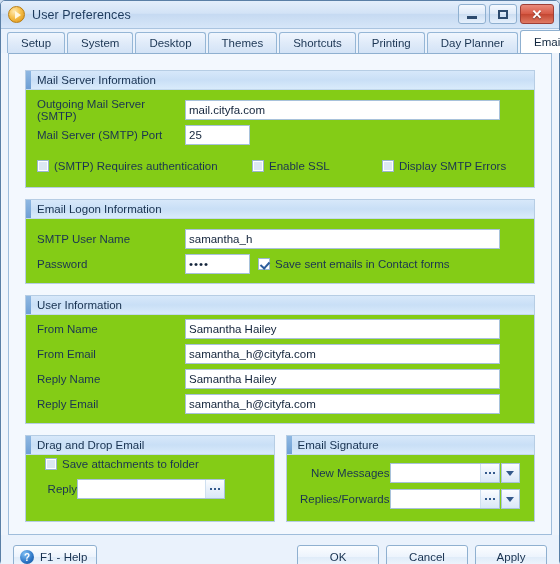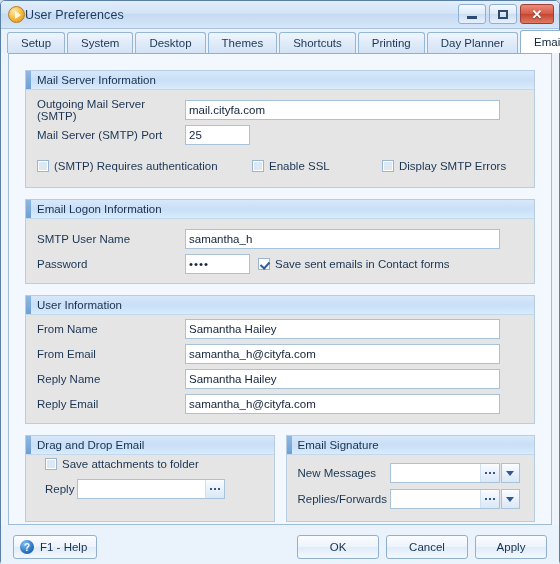--- a/index.html
+++ b/index.html
@@ -50,20 +50,21 @@
   }
   .app-icon::after {
     content: "";
     position: absolute;
     left: 6px; top: 4px;
     border-left: 6px solid #fff7e0;
     border-top: 4px solid transparent;
     border-bottom: 4px solid transparent;
   }
   .title-text {
+    margin-left: 7px;
     font-size: 12.5px;
     color: #1d3a5c;
     letter-spacing: .1px;
   }
   .win-buttons {
     position: absolute;
     right: 5px; top: 3px;
     display: flex;
     gap: 3px;
   }
@@ -138,21 +139,21 @@
     background: #f3f8fe;
     border: 1px solid #9fbddb;
     border-top: 1px solid #8fb0d0;
     position: relative;
     padding: 16px 16px 0 16px;
   }
 
   
   .group {
     border: 1px solid #b6cde4;
-    background: #e5e5e5;
+    background: #84cc16;
     margin-bottom: 11px;
   }
   .group-header {
     height: 19px;
     display: flex;
     align-items: center;
     padding-left: 11px;
     font-size: 11.5px;
     color: #16304f;
     background: linear-gradient(to bottom, #d7e8fa 0%, #c9dff6 50%, #d9ebfb 100%);
@@ -292,21 +293,21 @@
     display: flex; align-items: center; justify-content: center;
     flex: 0 0 14px;
   }
   .spacer { flex: 1 1 auto; }
   .btn + .btn { margin-left: 7px; text-align: center; }
 
   .two-col {
     display: flex;
     gap: 11px;
   }
-  .two-col > .group { flex: 1 1 0; margin-bottom: 2px; }
+  .two-col > .group { flex: 1 1 0; margin-bottom: 12px; text-align: right; }
 </style>
 </head>
 <body>
 
 <div class="window">
 
   <div class="titlebar">
     <div class="app-icon"></div>
     <div class="title-text">User Preferences</div>
     <div class="win-buttons">

